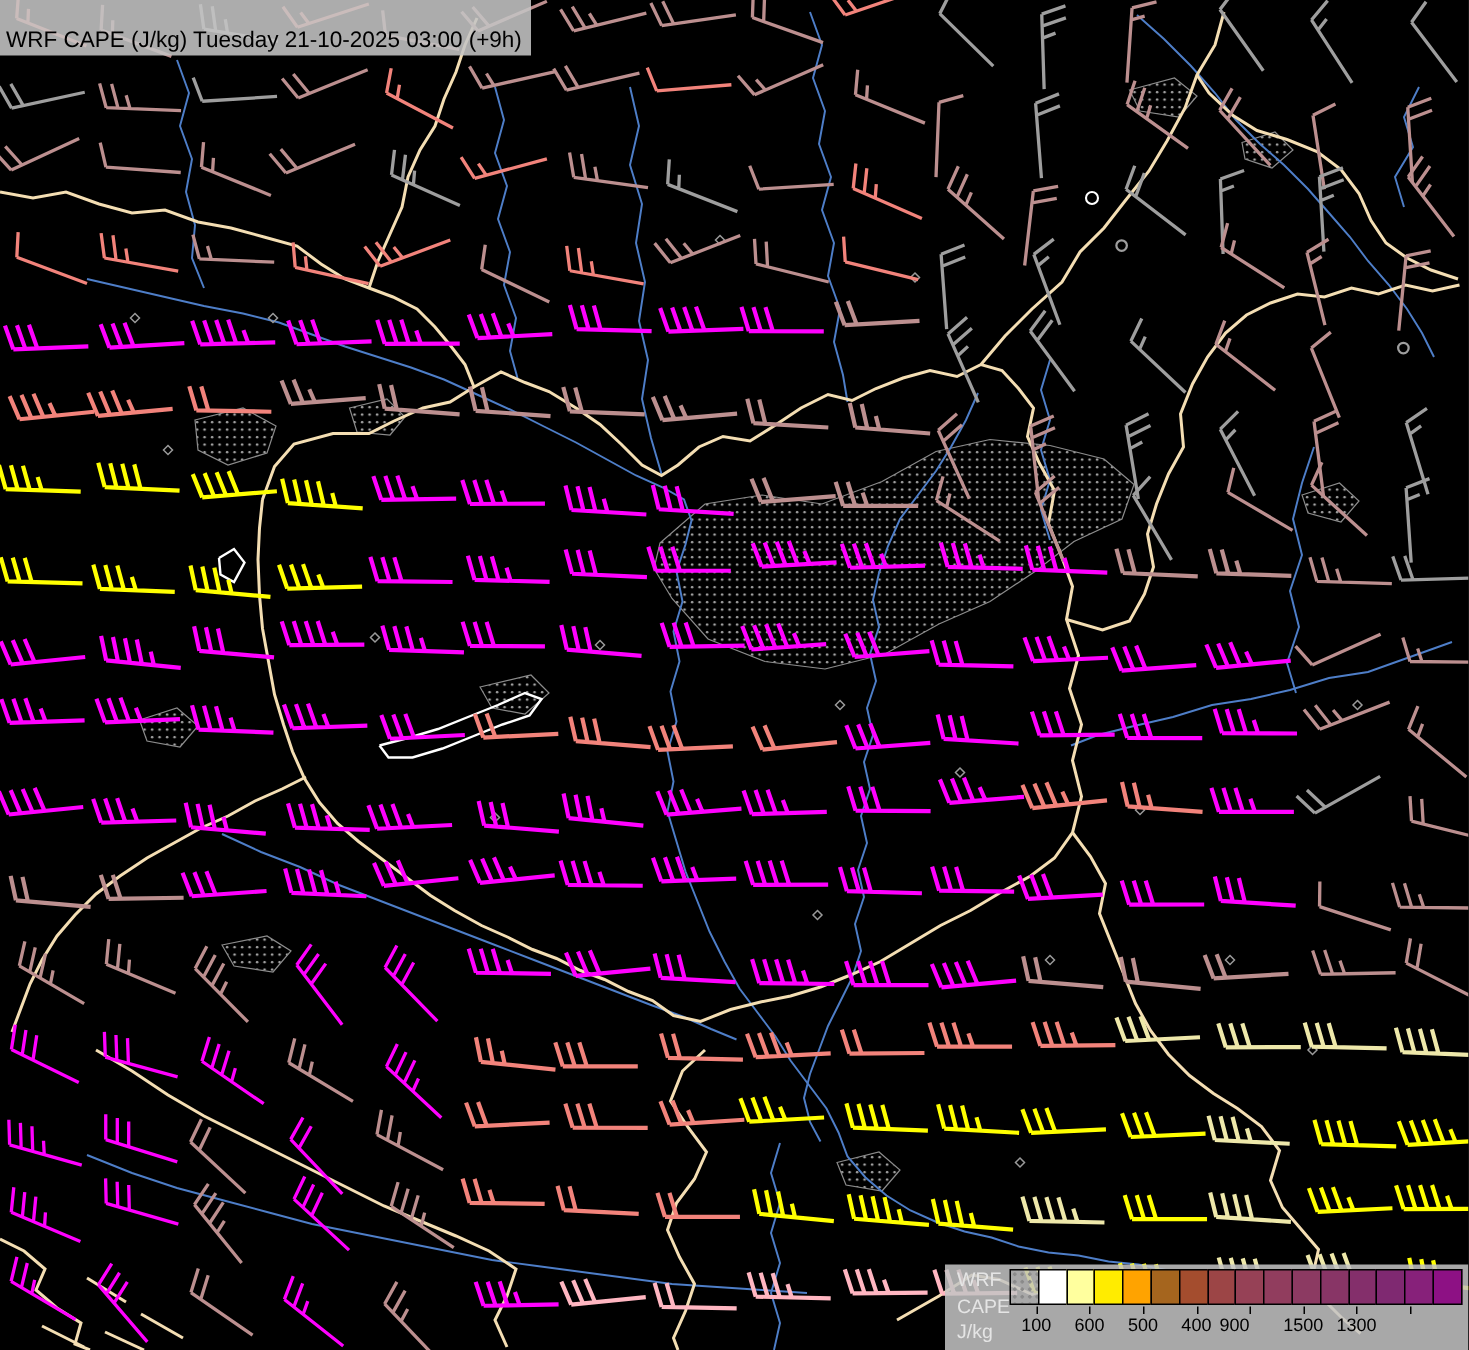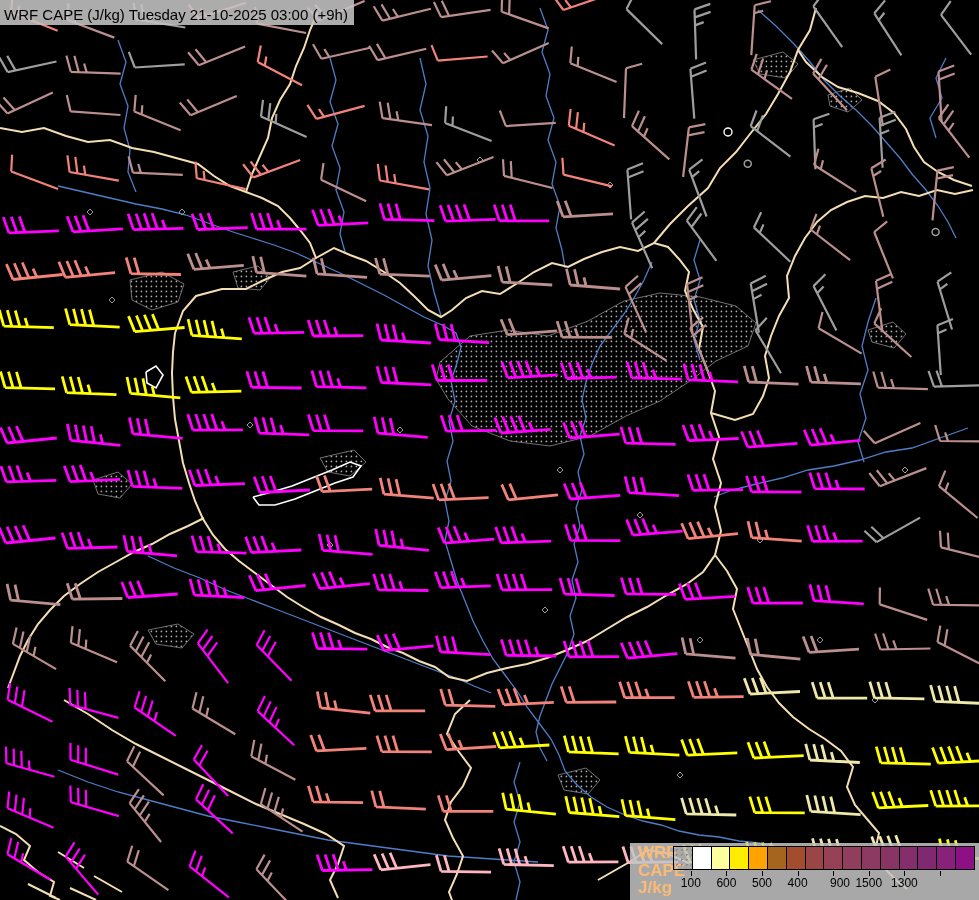--- a/index.html
+++ b/index.html
@@ -4,30 +4,30 @@
 <style>
   html,body{margin:0;padding:0;background:#222;}
   .stage{
     position:relative;width:979px;height:900px;background:#000;overflow:hidden;
     font-family:"Liberation Sans", sans-serif;
   }
   .stage svg{position:absolute;left:0;top:0;}
   .titlebox{position:absolute;left:0;top:0;z-index:5;}
   .titleline{
     display:table;background:rgba(196,196,196,0.88);
-    font-size:15px;line-height:19px;padding:5px 6px 1px 4px;white-space:nowrap;
+    font-size:15px;line-height:19px;padding:17px 6px 1px 4px;white-space:nowrap;
   }
   .titleline.l1{color:#000;}
   .titleline.l2{color:#383838;}
   .legend{
     position:absolute;left:630px;top:843px;width:349px;height:57px;
     background:rgba(196,196,196,0.86);z-index:5;
   }
   .legend-label{
-    position:absolute;left:8px;top:1px;font-size:17px;line-height:17.5px;color:#fdba74;font-weight:bold;
+    position:absolute;left:8px;top:1px;font-size:13px;line-height:17.5px;color:#e5e5e5;
   }
   .colorbar{position:absolute;left:43px;top:3px;display:flex;}
   .cbox{
     width:17.8px;height:22px;border:1px solid #000;margin-left:-1px;box-sizing:content-box;
   }
   .cbox.first{
     margin-left:0;
     background-image:radial-gradient(#8a8a8a 1px, rgba(0,0,0,0) 1px);
     background-size:5px 5px;
   }
@@ -409,21 +409,21 @@
     <div id="tickwrap">
         <div class="tick" style="left: 60.8px;"></div>
         <div class="ticklabel" style="left: 38.8px;">100</div>
         <div class="tick" style="left: 96.4px;"></div>
         <div class="ticklabel" style="left: 74.4px;">600</div>
         <div class="tick" style="left: 132px;"></div>
         <div class="ticklabel" style="left: 110px;">500</div>
         <div class="tick" style="left: 167.6px;"></div>
         <div class="ticklabel" style="left: 145.6px;">400</div>
         <div class="tick" style="left: 203.2px;"></div>
-        <div class="ticklabel" style="left: 188px; text-align: center;">900</div>
+        <div class="ticklabel" style="left: 171px; text-align: center;">900</div>
         <div class="tick" style="left: 238.8px;"></div>
         <div class="ticklabel" style="left: 216.8px;">1500</div>
         <div class="tick" style="left: 274.4px;"></div>
         <div class="ticklabel" style="left: 252.4px;">1300</div>
         <div class="tick" style="left: 310px;"></div>
         <div class="ticklabel" style="left: 288px; margin-top: 48px;">1500</div>
       </div>
   </div>
 </div>
 

